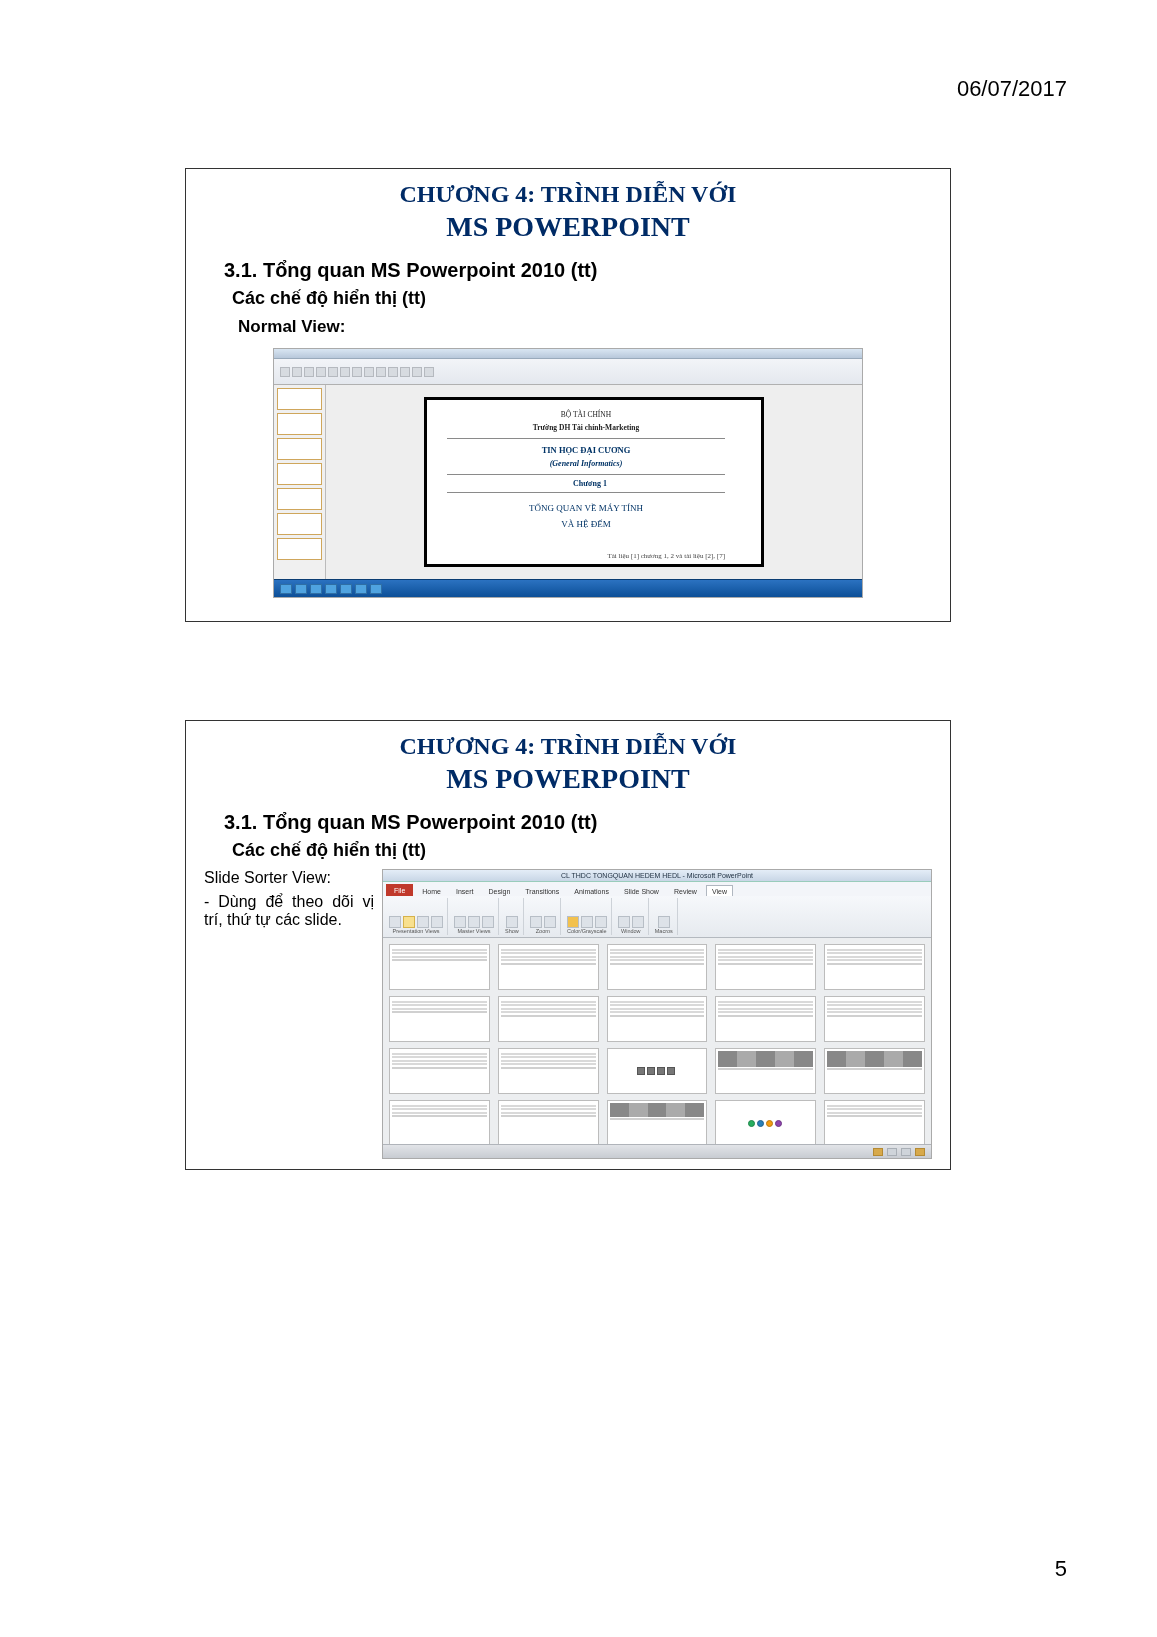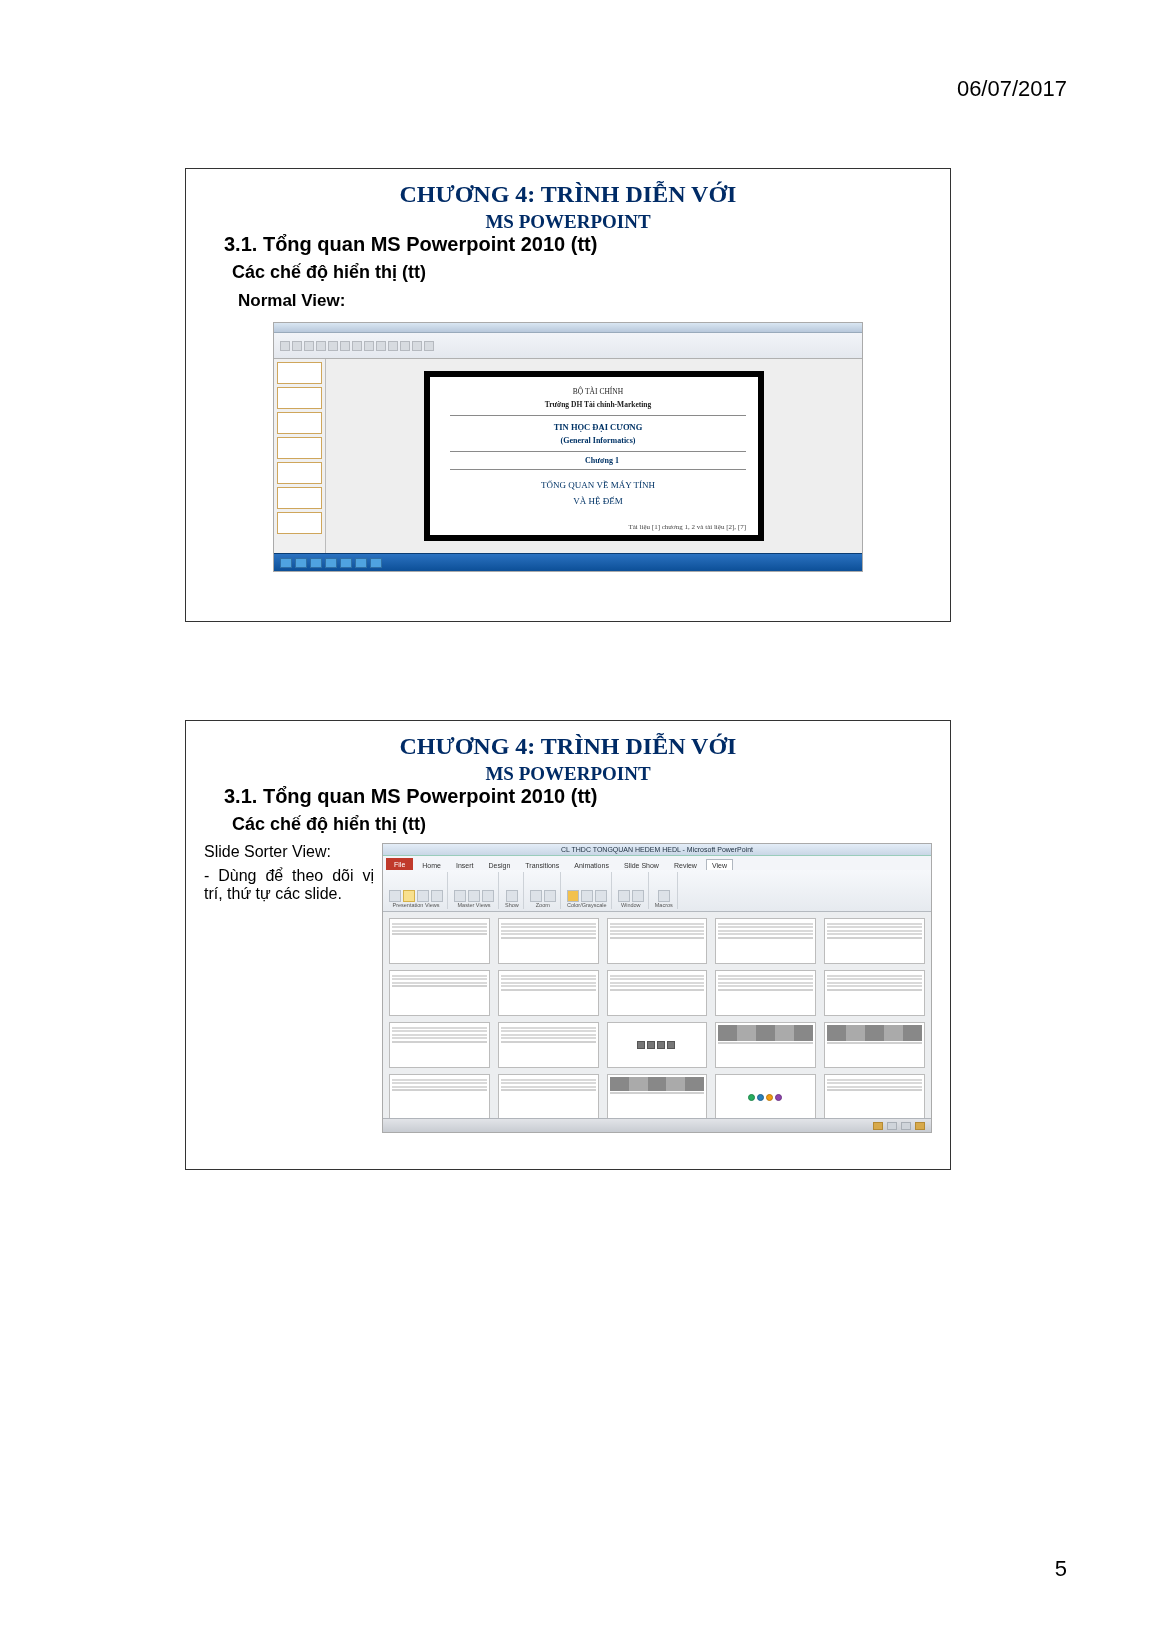--- a/index.html
+++ b/index.html
@@ -39,28 +39,28 @@
     color: #002b66;
     font-size: 24px;
     padding-top: 10px;
     line-height: 1.25;
     font-family: "Times New Roman", serif;
   }
   .slide-sub {
     text-align: center;
     font-weight: bold;
     color: #002b66;
-    font-size: 19px;
+    font-size: 28px;
     font-family: "Times New Roman", serif;
     margin-top: 2px;
   }
   .section-heading {
     font-weight: bold;
     font-size: 20px;
-    margin: 0 0 6px 38px;
+    margin: 16px 0 6px 38px;
     font-family: Arial, sans-serif;
   }
   .subsection-heading {
     font-weight: bold;
     font-size: 18px;
     margin: 2px 0 8px 46px;
   }
   .view-label {
     font-weight: bold;
     font-size: 17px;
@@ -97,29 +97,29 @@
   }
   .ribbon-btn { width:10px; height:10px; background:#d7dbe0; border:1px solid #b5b9bf; }
   .shot1-body { flex:1; display:flex; }
   .shot1-thumbs {
     width: 52px; background:#f0f0f0; border-right:1px solid #bbb;
     display:flex; flex-direction:column; gap:3px; padding:3px;
   }
   .thumb { flex:0 0 22px; background:#fff; border:1px solid #cfa65b; }
   .shot1-main { flex:1; display:flex; align-items:center; justify-content:center; background:#eee; }
   .inner-slide {
-    width: 340px; height: 170px; background:#fff; border:6px solid #000000;
+    width: 340px; height: 170px; background:#fff; border:3px solid #000000;
     display:flex; flex-direction:column; align-items:center;
     font-family:"Times New Roman", serif; color:#003366;
-    padding:8px 12px 4px 20px; text-align:center;
+    padding:8px 36px 4px 20px; text-align:center;
   }
   .inner-row { width:100%; padding:2px 0; }
   .inner-small { font-size:7.5px; color:#222; }
   .inner-boldblue { font-size:8.5px; font-weight:bold; color:#003366; }
-  .inner-bolditalic { font-size:8px; font-weight:bold; color:#003366; }
+  .inner-bolditalic { font-size:8px; font-weight:bold; font-style:italic; color:#003366; }
   .inner-div { width:100%; border-top:1px solid #8a8a8a; margin:4px 0; }
   .inner-chapter { font-size:8px; text-align:left; padding-left:8px; color:#003366; font-weight:bold;}
   .inner-big { font-size:9px; font-weight:normal; color:#003366; margin-top:6px; }
   .inner-foot { font-size:7px; color:#444; align-self:flex-end; margin-top:auto; }
   .shot1-task {
     height:18px;
     background: linear-gradient(#2b72c1, #0c4f97);
     border-top:1px solid #0a3c72;
     display:flex; align-items:center; gap:3px; padding:0 6px;
   }

